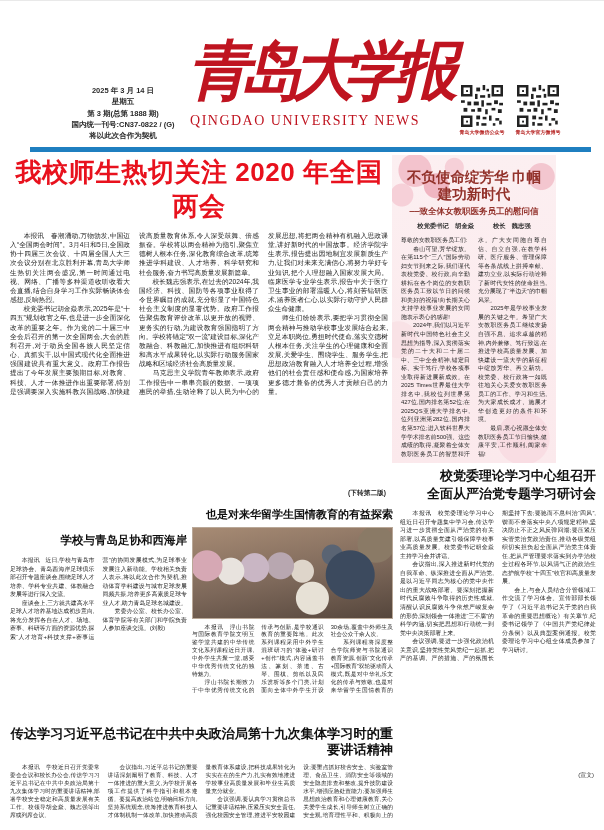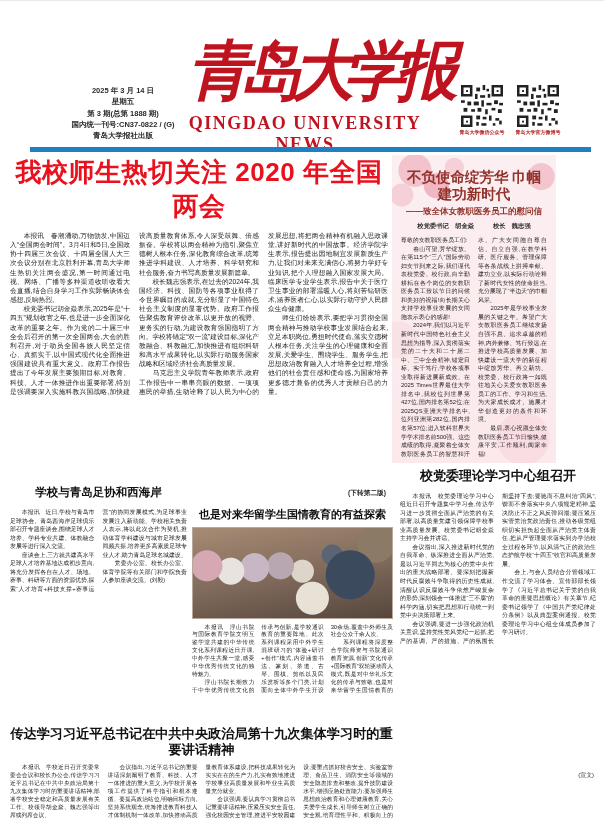--- a/index.html
+++ b/index.html
@@ -8,21 +8,21 @@
         font-family:"Liberation Sans",sans-serif;color:#1c1c1c;overflow:hidden;}
 
   
   .dateblock{position:absolute;left:48px;top:84px;width:150px;text-align:center;
              font-size:7.5px;font-weight:bold;line-height:11.3px;color:#2a2a2a;}
   .m-title{position:absolute;left:188px;top:24px;width:240px;height:92px;
            font-family:"DejaVu Serif",serif;font-style:italic;font-weight:bold;
            font-size:62px;line-height:92px;color:#bf1420;letter-spacing:-10px;
            text-align:center;transform:scaleY(1.05);white-space:nowrap;}
   .m-title-en{position:absolute;left:160px;top:112px;width:290px;text-align:center;
-              font-family:"Liberation Serif",serif;font-weight:bold;font-size:18px;
+              font-family:"Liberation Serif",serif;font-weight:normal;font-size:14px;
               letter-spacing:1.5px;color:#bf1420;}
   .qr{position:absolute;width:42px;height:42px;top:84px;}
   .qr1{left:461px;} .qr2{left:517px;}
   .qr-label{position:absolute;top:128px;width:56px;text-align:center;font-size:5px;
             font-weight:bold;color:#b5201f;}
   .qr-label1{left:454px;} .qr-label2{left:510px;}
   .bluerule{position:absolute;left:30px;top:146px;width:561px;height:5px;background:#1f7fc0;}
 
   
   .lead{position:absolute;left:10px;top:154px;width:378px;}
@@ -40,39 +40,39 @@
             radial-gradient(circle at 14% 5%, #f3c3cd 0 16px, rgba(0,0,0,0) 17px),
             radial-gradient(circle at 27% 10%, #f0b6c2 0 12px, rgba(0,0,0,0) 13px),
             radial-gradient(circle at 6% 13%, #f6d0d8 0 11px, rgba(0,0,0,0) 12px),
             radial-gradient(circle at 38% 4%, #f6d0d8 0 9px, rgba(0,0,0,0) 10px),
             radial-gradient(circle at 91% 7%, #f3c6cf 0 13px, rgba(0,0,0,0) 14px),
             radial-gradient(circle at 80% 92%, #f9dde3 0 26px, rgba(0,0,0,0) 27px),
             radial-gradient(circle at 4% 60%, #f9e2e6 0 18px, rgba(0,0,0,0) 19px),
             linear-gradient(#fceff1,#fbe9ec);}
   .letter h2{margin:2px 0 0 0;text-align:center;font-family:"Liberation Serif",serif;
              font-weight:bold;font-size:14.5px;color:#93322b;line-height:17px;}
-  .letter .sub{margin-top:3px;text-align:center;font-family:Liberation Sans, sans-serif;
+  .letter .sub{margin-top:3px;text-align:center;font-family:Liberation Mono, monospace;
                font-weight:bold;font-size:8.5px;color:#93322b;}
   .letter .byline{margin-top:4px;text-align:center;font-size:6.3px;color:#333;font-weight:bold;}
   .letter .body{margin-top:5px;height:232px;overflow:hidden;column-count:2;column-gap:8px;
                 font-size:5.9px;line-height:8.55px;text-align:justify;white-space:pre-line;color:#262626;}
 
   
-  .hserif{margin:0;text-align:center;font-family:"Liberation Serif",serif;font-weight:bold;
+  .hserif{margin:0;text-align:right;font-family:"Liberation Serif",serif;font-weight:bold;
           color:#101010;}
 
   
   .party{position:absolute;left:400px;top:466px;width:196px;}
   .party .hserif{font-size:13px;line-height:17.5px;}
   .party .body{margin-top:7px;height:268px;overflow:hidden;column-count:2;column-gap:8px;
                font-size:5.9px;line-height:8.55px;text-align:justify;white-space:pre-line;}
   .party-byline{position:absolute;left:500px;top:770px;width:94px;text-align:right;font-size:5.9px;}
 
   
-  .football{position:absolute;left:10px;top:484px;width:177px;}
+  .football{position:absolute;left:10px;top:532px;width:177px;}
   .football .hserif{font-size:11.5px;line-height:15px;}
   .football .body{margin-top:8px;height:170px;overflow:hidden;column-count:2;column-gap:8px;
                   font-size:5.9px;line-height:8.55px;text-align:justify;white-space:pre-line;}
 
   
   .culture{position:absolute;left:192px;top:506px;width:201px;}
   .culture .hserif{font-size:11px;line-height:14.5px;}
   .photo{margin-top:5px;width:201px;height:92px;border:1px solid #b9a898;box-sizing:border-box;
          background:
            radial-gradient(circle at 79% 52%, #3c4a5e 0 24px, rgba(0,0,0,0) 25px),
@@ -97,21 +97,21 @@
 </head>
 <body>
 
 <div class="page">
 
   <div class="dateblock">
     <div>2025 年 3 月 14 日</div>
     <div>星期五</div>
     <div>第 3 期(总第 1888 期)</div>
     <div>国内统一刊号:CN37-0822 / (G)</div>
-    <div>青岛大学报社出版</div>
+    <div>将以此次合作为契机</div>
   </div>
 
   <div class="m-title">青岛大学报</div>
   <div class="m-title-en">QINGDAO UNIVERSITY NEWS</div>
 
   <svg class="qr qr1" viewBox="0 0 33 33">
     <g id="qrpat" fill="#222">
       <path d="M0 0h9v9H0zM2 2h5v5H2z" fill-rule="evenodd"></path>
       <path d="M24 0h9v9h-9zM26 2h5v5h-5z" fill-rule="evenodd"></path>
       <path d="M0 24h9v9H0zM2 26h5v5H2z" fill-rule="evenodd"></path>
@@ -171,20 +171,21 @@
     <div class="byline">校党委书记　胡金焱　　　校长　魏志强</div>
     <div class="body">尊敬的女教职医务员工们:
 　　春山可望,芳华绽放。在第115个“三八”国际劳动妇女节到来之际,我们谨代表校党委、校行政,向辛勤耕耘在各个岗位的女教职医务员工致以节日的问候和美好的祝福!向长期关心支持学校事业发展的女同胞表示衷心的感谢!
 　　2024年,我们以习近平新时代中国特色社会主义思想为指导,深入贯彻落实党的二十大和二十届二中、三中全会精神,锚定目标、实干笃行,学校各项事业取得新进展新成效。在2025 Times世界最佳大学排名中,我校位列世界第427位,国内排名第52位;在2025QS亚洲大学排名中,位列亚洲第282位,国内排名第57位;进入软科世界大学学术排名前500强。这些成绩的取得,凝聚着全体女教职医务员工的智慧和汗水。广大女同胞自尊自信、自立自强,在教学科研、医疗服务、管理保障等各条战线上拼搏奉献、建功立业,以实际行动诠释了新时代女性的使命担当,充分展现了“半边天”的巾帼风采。
 　　2025年是学校事业发展的关键之年。希望广大女教职医务员工继续发扬自强不息、追求卓越的精神,内外兼修、笃行致远,在推进学校高质量发展、加快建设一流大学的新征程中绽放芳华、再立新功。校党委、校行政将一如既往地关心关爱女教职医务员工的工作、学习和生活,为大家成长成才、施展才华创造更好的条件和环境。
 　　最后,衷心祝愿全体女教职医务员工节日愉快,健康平安,工作顺利,阖家幸福!</div>
   </div>
 
   <div class="party">
     <h3 class="hserif">校党委理论学习中心组召开</h3>
+    <h3 class="hserif">全面从严治党专题学习研讨会</h3>
     <div class="body">　　本报讯　校党委理论学习中心组近日召开专题集中学习会,传达学习进一步贯彻全面从严治党的有关部署,以高质量党建引领保障学校事业高质量发展。校党委书记胡金焱主持学习会并讲话。
 　　会议指出,深入推进新时代党的自我革命、纵深推进全面从严治党,是以习近平同志为核心的党中央作出的重大战略部署。要深刻把握新时代反腐败斗争取得的历史性成就,清醒认识反腐败斗争依然严峻复杂的形势,深刻领会一体推进“三不腐”的科学内涵,切实把思想和行动统一到党中央决策部署上来。
 　　会议强调,要进一步强化政治机关意识,坚持党性党风党纪一起抓,把严的基调、严的措施、严的氛围长期坚持下去;要驰而不息纠治“四风”,锲而不舍落实中央八项规定精神,坚决防止不正之风反弹回潮;要压紧压实管党治党政治责任,推动各级党组织切实担负起全面从严治党主体责任,把从严管理要求落实到办学治校全过程各环节,以风清气正的政治生态护航学校“十四五”收官和高质量发展。
 　　会上,与会人员结合分管领域工作交流了学习体会。宣传部部长领学了《习近平总书记关于党的自我革命的重要思想概论》有关章节,纪委书记领学了《中国共产党纪律处分条例》以及典型案例通报。校党委理论学习中心组全体成员参加了学习研讨。</div>
   </div>
   <div class="party-byline">(宣文)</div>
 
   <div class="football">
     <h3 class="hserif">学校与青岛足协和西海岸</h3>
     <div class="body">　　本报讯　近日,学校与青岛市足球协会、青岛西海岸足球俱乐部召开专题座谈会,围绕足球人才培养、学科专业共建、体教融合发展等进行深入交流。

